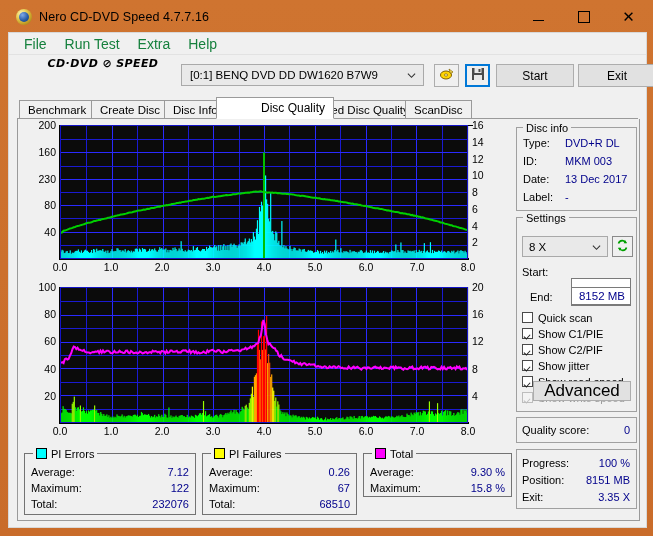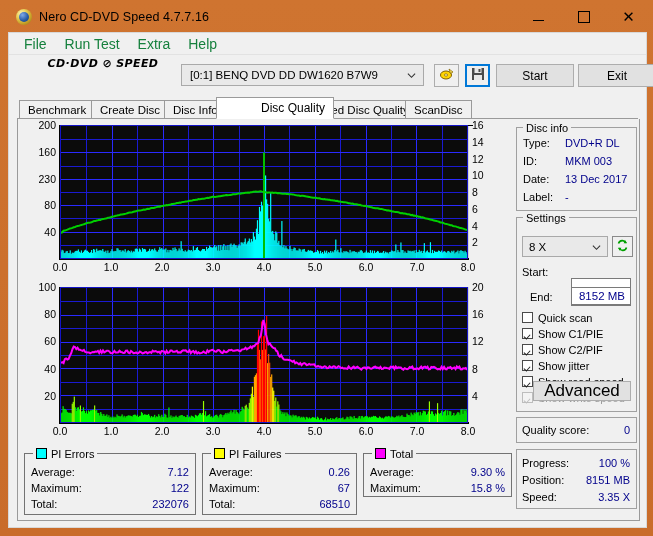--- a/index.html
+++ b/index.html
@@ -1371,20 +1371,20 @@
         <div class="group" id="grp-quality">
           <div class="kv" style="left:5px;top:5px;">Quality score:</div>
           <div class="kv kval" style="right:6px;top:5px;">0</div>
         </div>
 
         <div class="group" id="grp-progress">
           <div class="kv" style="left:5px;top:6px;">Progress:</div>
           <div class="kv kval" style="right:6px;top:6px;">100 %</div>
           <div class="kv" style="left:5px;top:23px;">Position:</div>
           <div class="kv kval" style="right:6px;top:23px;">8151 MB</div>
-          <div class="kv" style="left:5px;top:40px;">Speed:</div>
+          <div class="kv" style="left:5px;top:40px;">Exit:</div>
           <div class="kv kval" style="right:6px;top:40px;">3.35 X</div>
         </div>
 
       </div>
     </div>
   </div>
 </div>
 
 </body></html>

